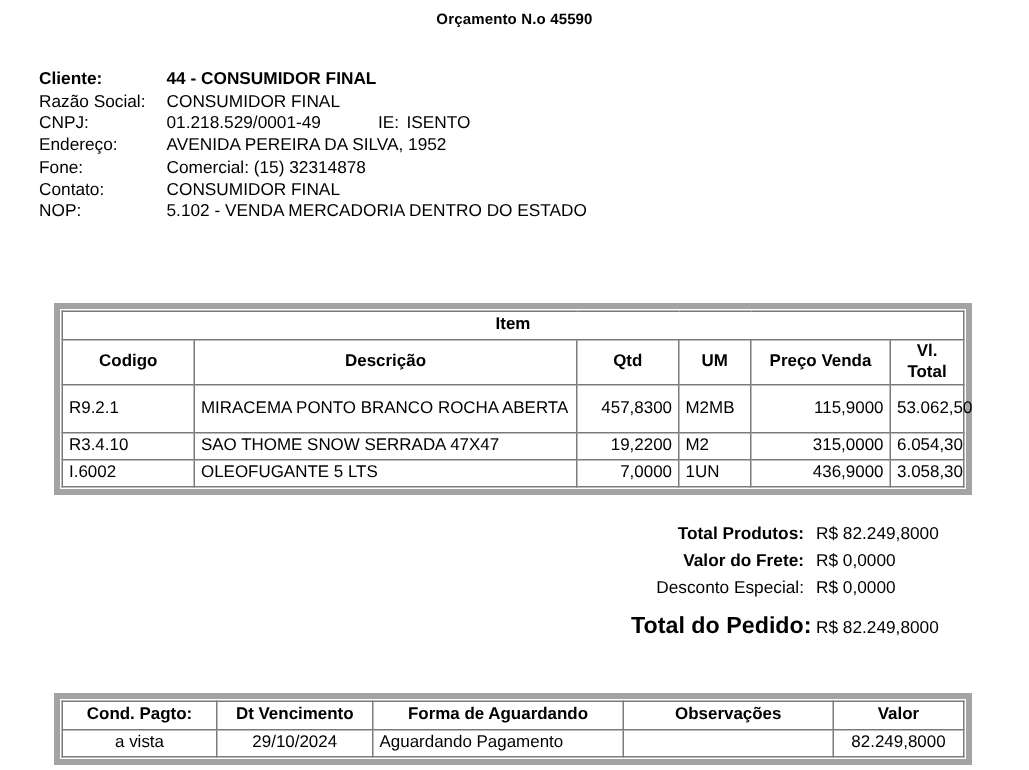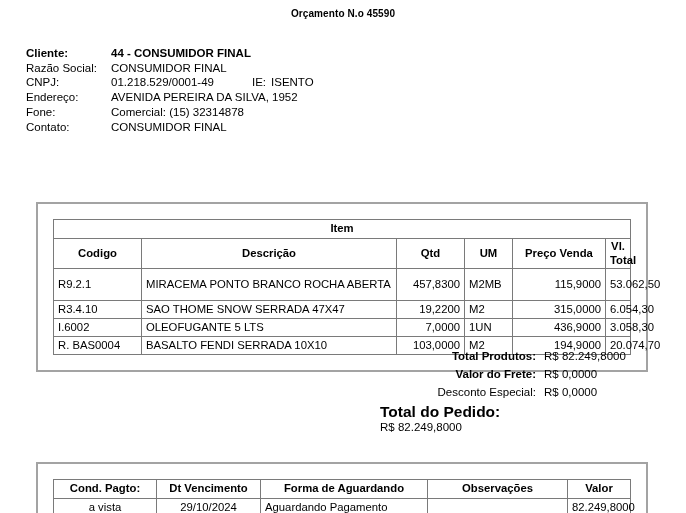--- a/index.html
+++ b/index.html
@@ -67,22 +67,22 @@
     padding: 1px 4px;
     vertical-align: middle;
     line-height: 13.5px;
   }
   table.grid th {
     font-weight: bold;
     text-align: center;
     height: 16px;
   }
   .outer-frame {
-    border: 2px solid #a3a3a3;
-    padding: 15px;
+    border: 4px solid #a3a3a3;
+    padding: 1px;
   }
   td.c { text-align: center; }
   td.r { text-align: right; }
   td.l { text-align: left; }
   th.l { text-align: left; padding-left: 5px; }
   .row-tall td { height: 29px; margin-top: 36px; }
   .row-norm td { height: 15px; }
   .desc-2line { line-height: 13.2px; }
 
   
@@ -103,21 +103,20 @@
     text-align: right;
     padding-right: 8px;
   }
   .tot-label.bold { font-weight: bold; }
   .tot-value {
     width: 104px;
   }
   .tot-row.grand {
     height: 24px;
     margin-top: 5px;
-    flex-direction: column;
   }
   .tot-row.grand .tot-label {
     font-weight: bold;
     font-size: 15.5px;
     padding-right: 3px;
   }
   .tot-row.grand .tot-value {
     font-size: 11.5px;
     width: 104px;
   }
@@ -168,20 +167,24 @@
   <div class="cust-row">
     <span class="cust-label">Fone:</span>
     <span class="cust-value">Comercial: (15) 32314878</span>
   </div>
 
   <div class="cust-row">
     <span class="cust-label">Contato:</span>
     <span class="cust-value">CONSUMIDOR FINAL</span>
   </div>
 
+  <div class="cust-row">
+    <span class="cust-label">NOP:</span>
+    <span class="cust-value">5.102 - VENDA MERCADORIA DENTRO DO ESTADO</span>
+  </div>
 
 </div>
 
 <div class="items-table-wrap">
   <div class="outer-frame">
     <table class="grid">
       <colgroup>
         <col style="width:88px">
         <col style="width:255px">
         <col style="width:68px">
@@ -220,28 +223,20 @@
           <td class="r">6.054,30</td>
         </tr>
         <tr class="row-norm">
           <td class="l">I.6002</td>
           <td class="l">OLEOFUGANTE 5 LTS</td>
           <td class="r">7,0000</td>
           <td class="l">1UN</td>
           <td class="r">436,9000</td>
           <td class="r">3.058,30</td>
         </tr>
-        <tr class="row-norm">
-          <td class="l">R. BAS0004</td>
-          <td class="l">BASALTO FENDI SERRADA 10X10</td>
-          <td class="r">103,0000</td>
-          <td class="l">M2</td>
-          <td class="r">194,9000</td>
-          <td class="r">20.074,70</td>
-        </tr>
       </tbody>
     </table>
   </div>
 </div>
 
 <div class="totals">
 
   <div class="tot-row">
     <span class="tot-label bold">Total Produtos:</span>
     <span class="tot-value">R$ 82.249,8000</span>

